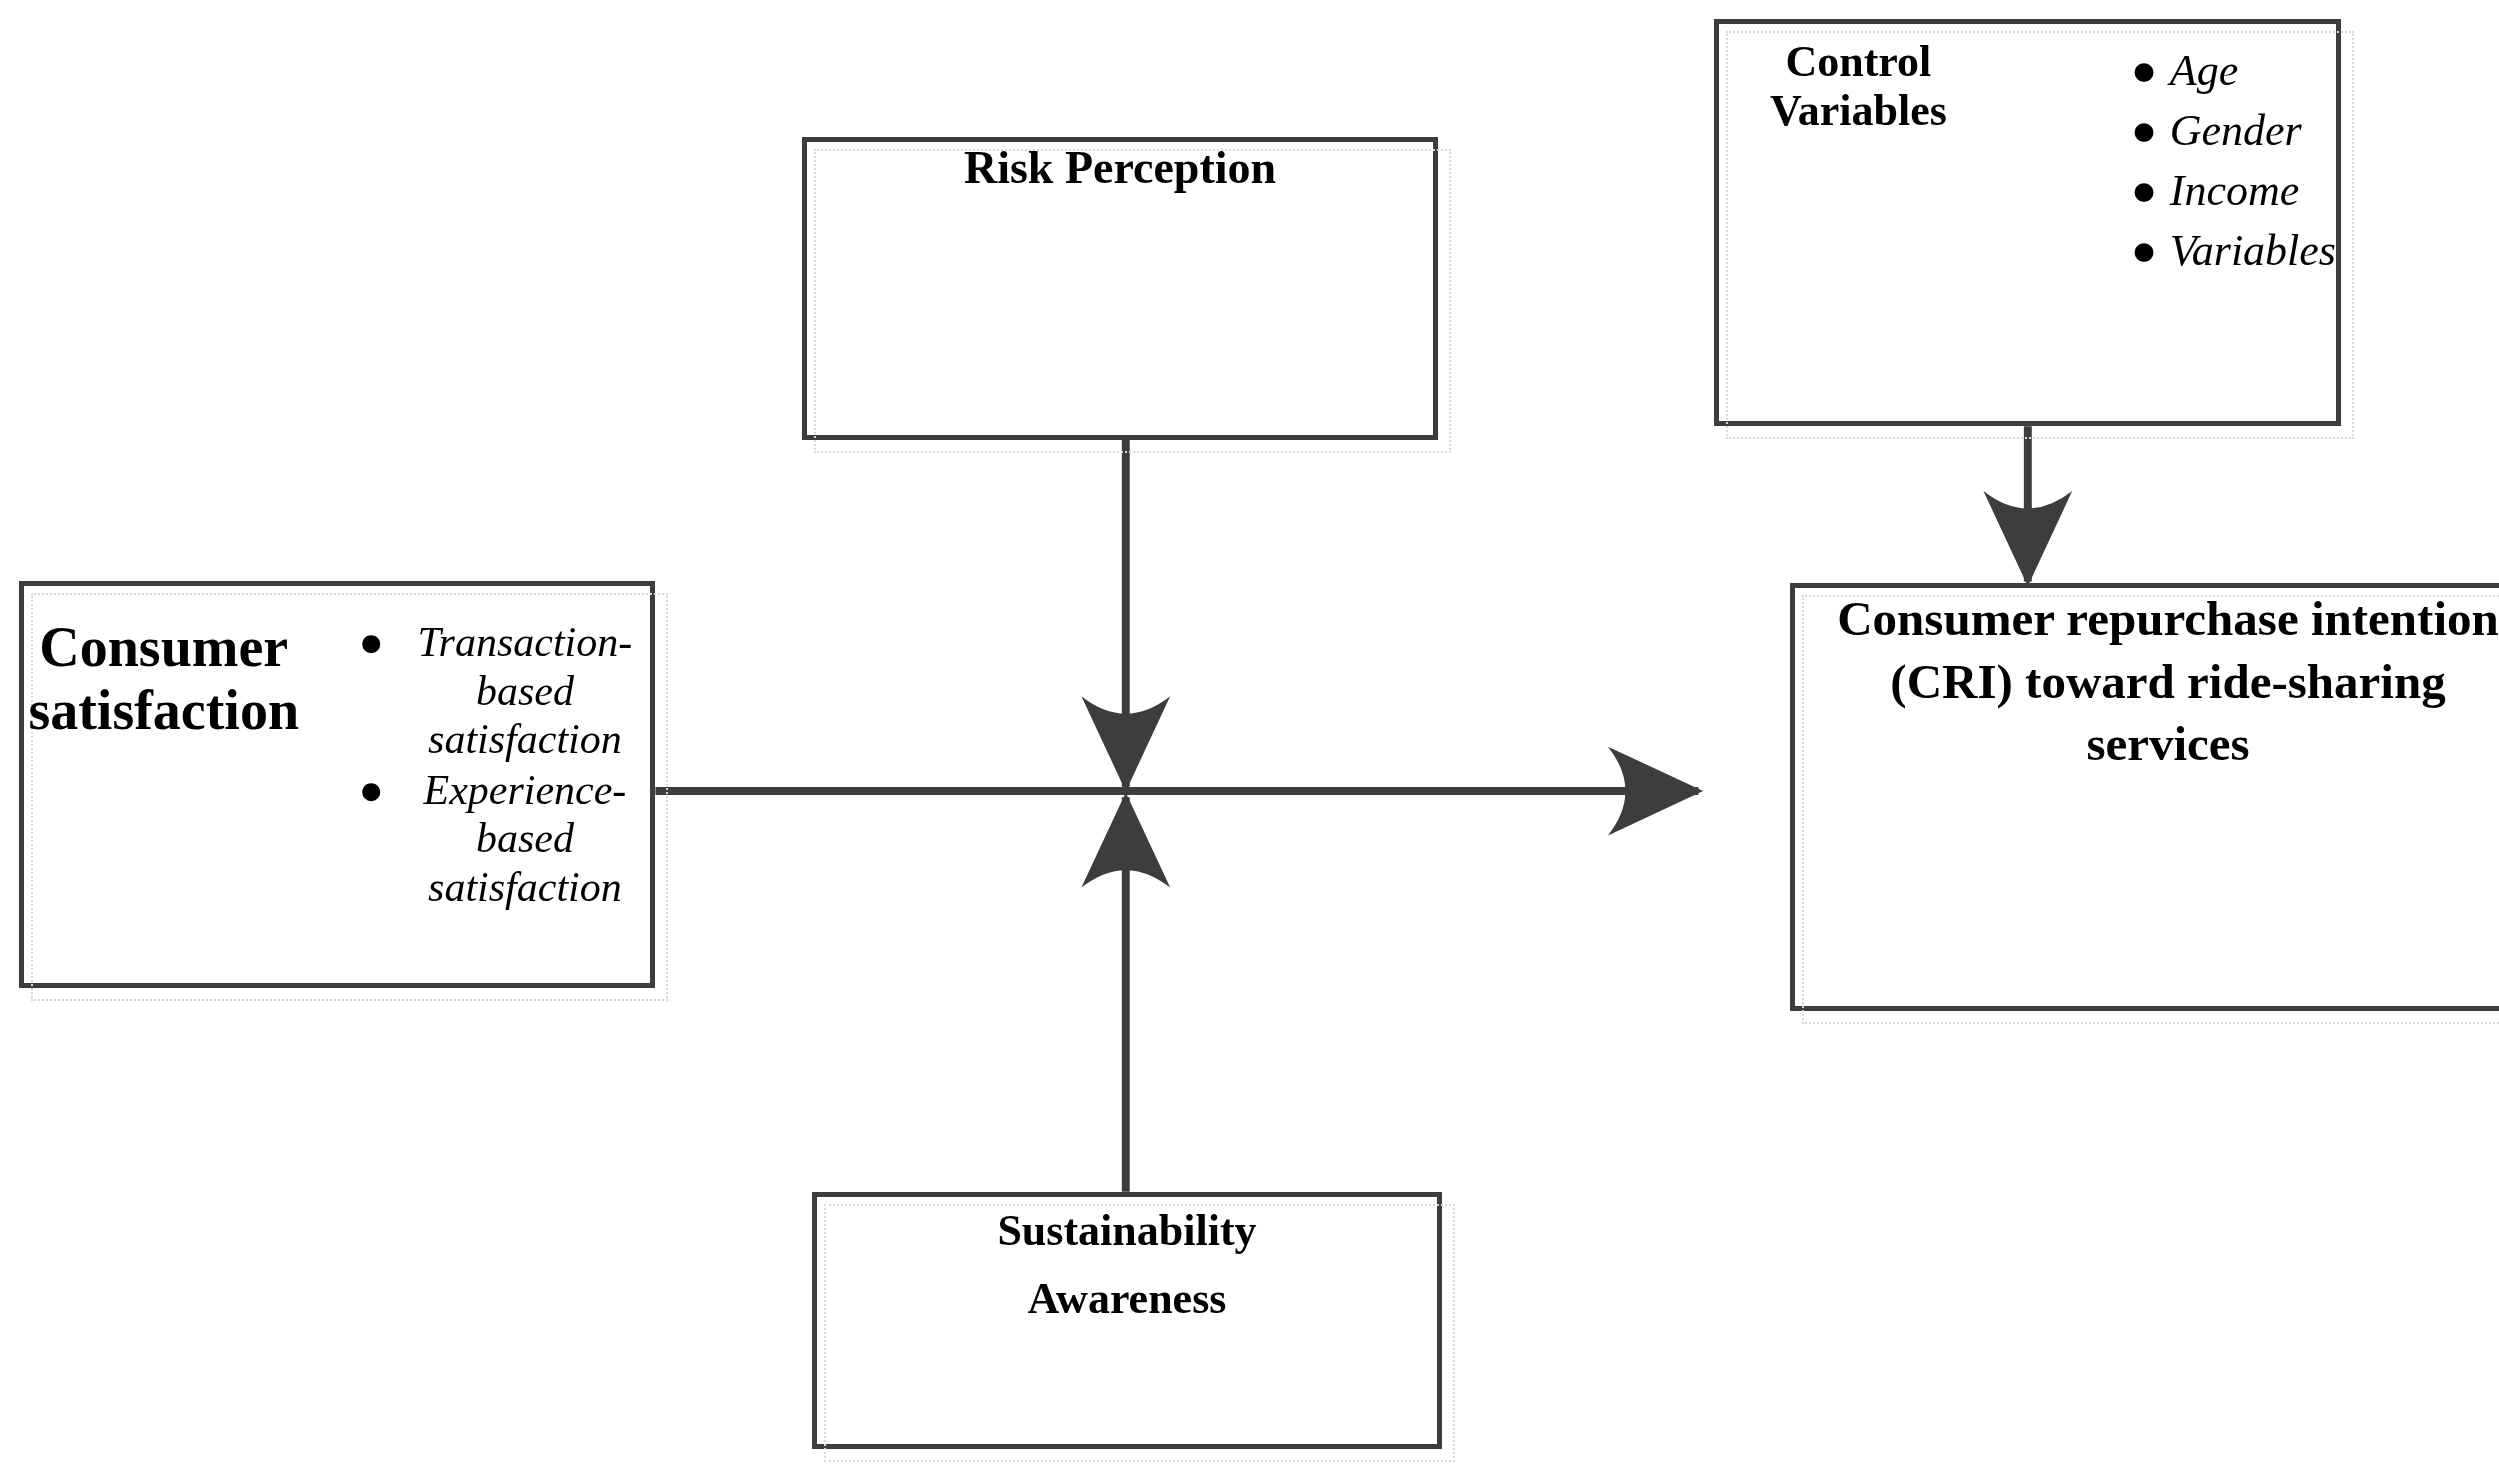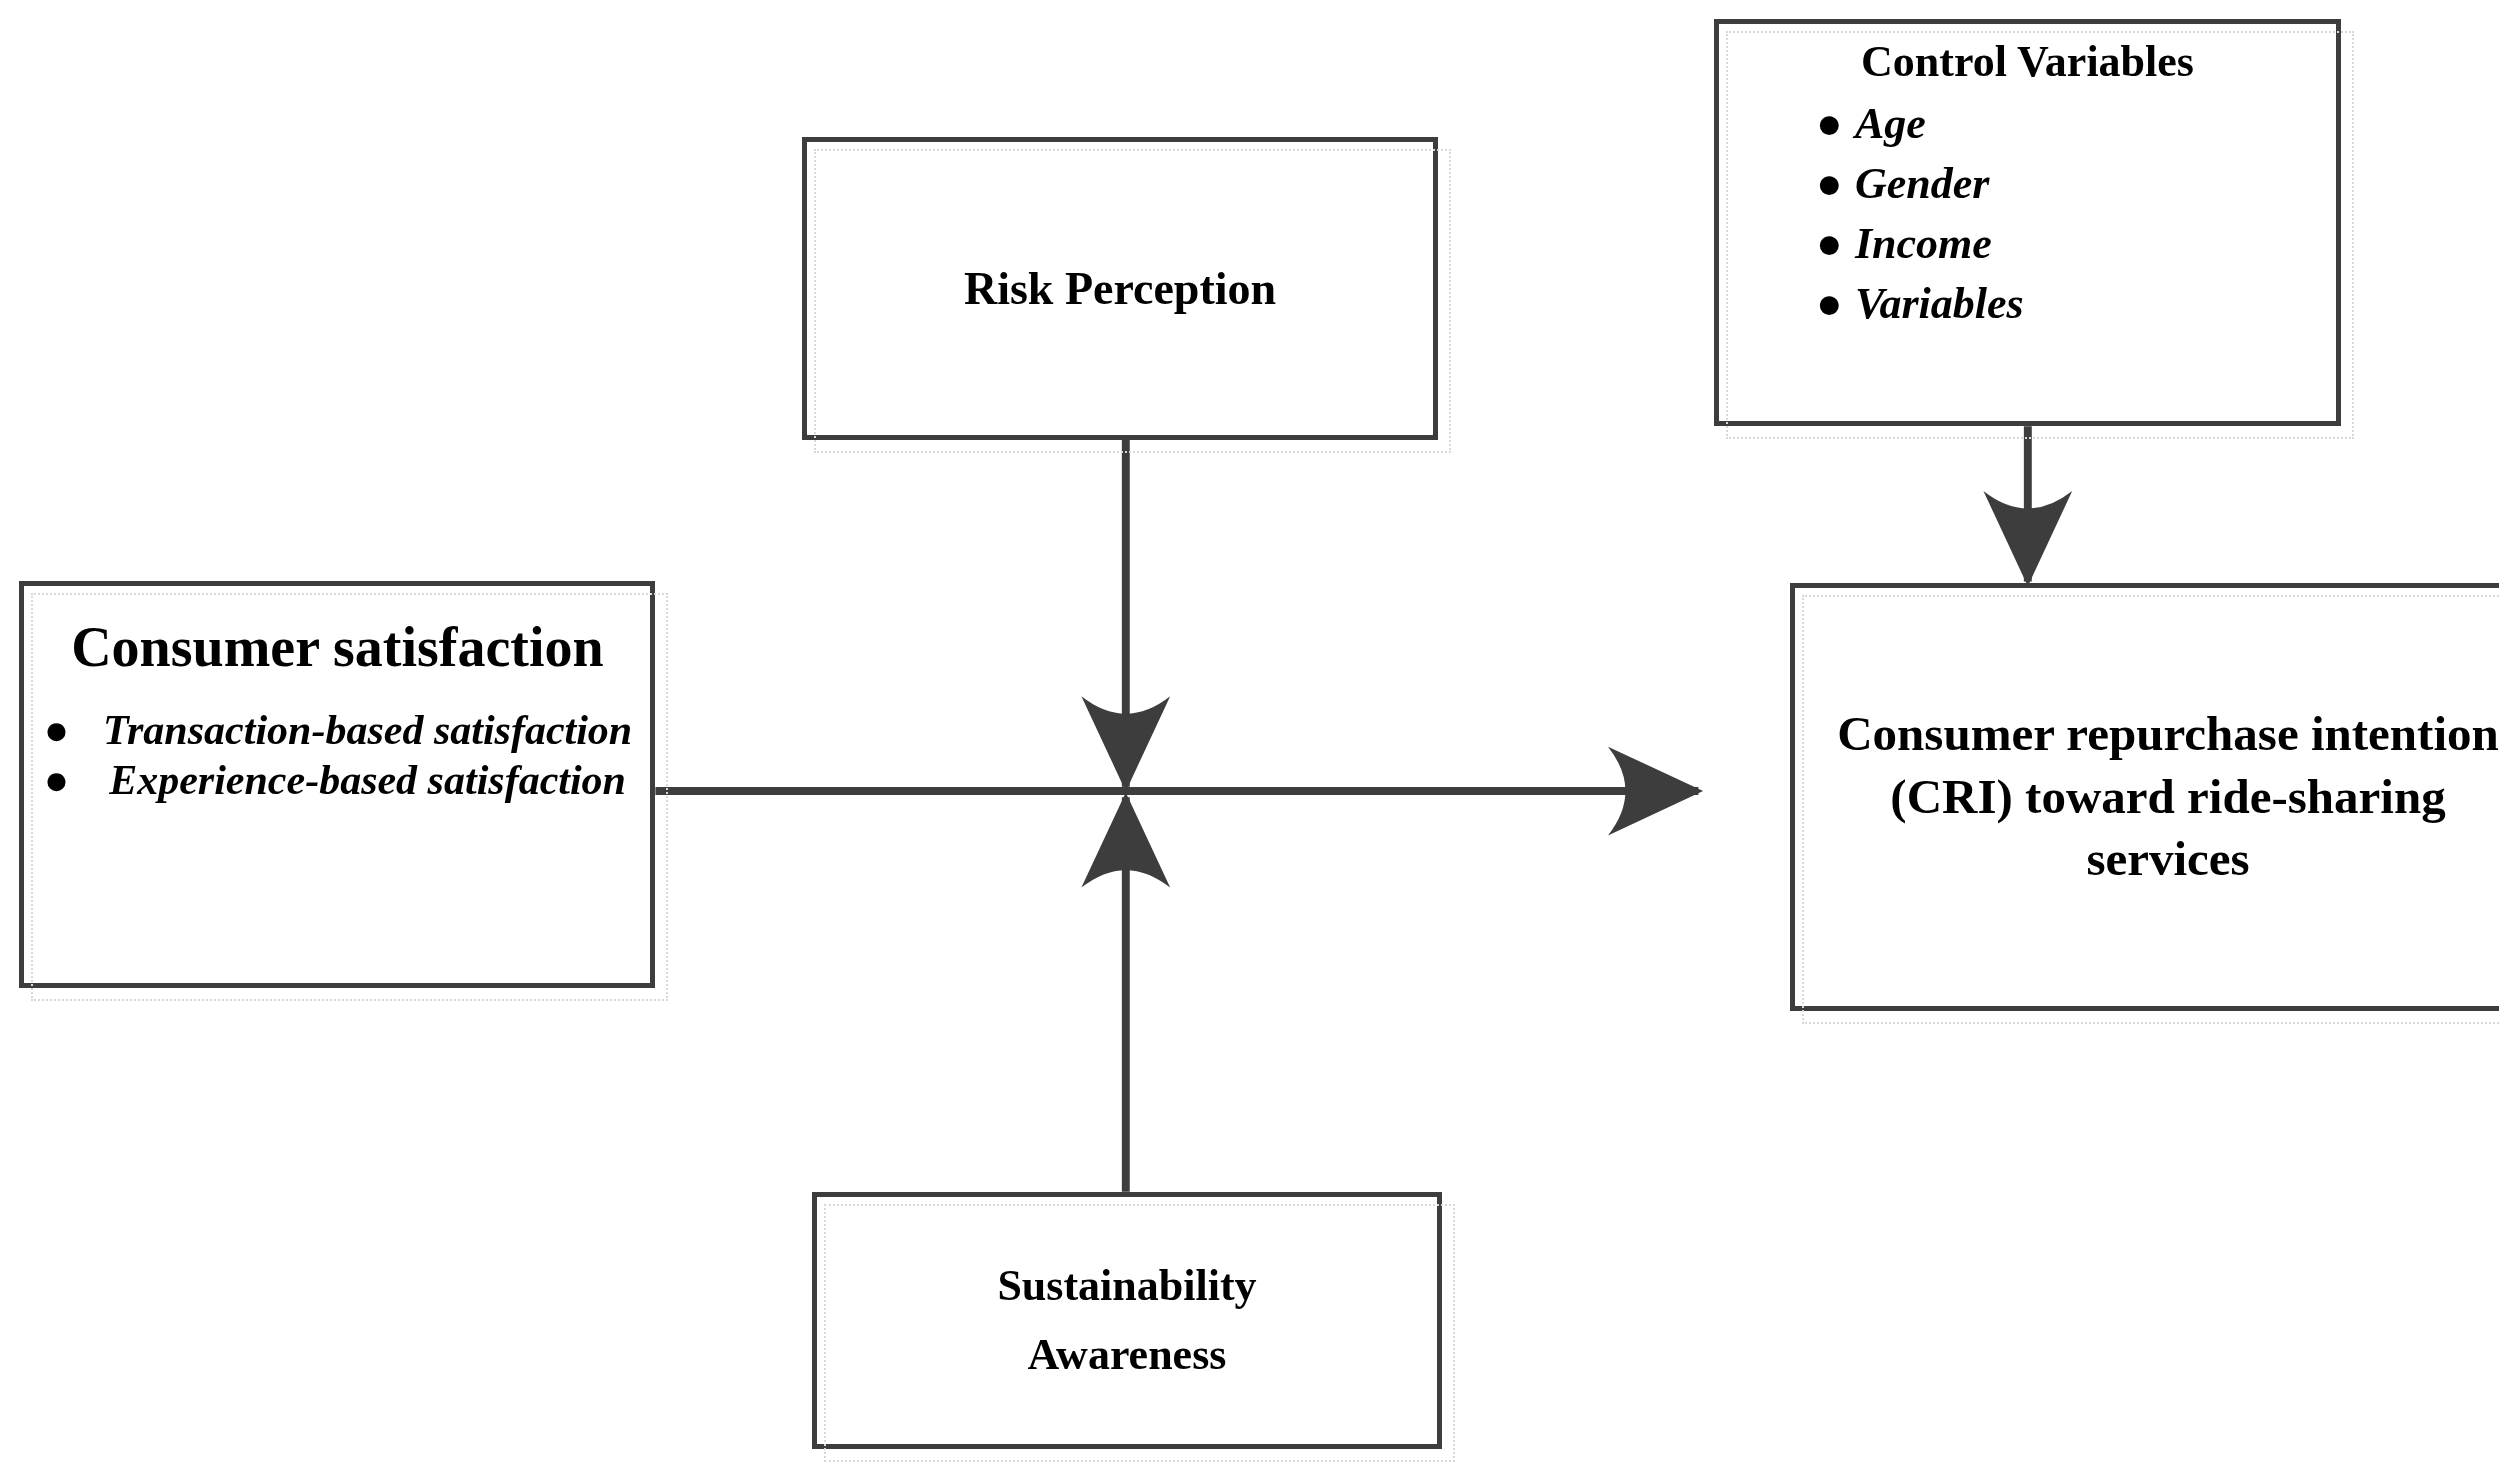--- a/index.html
+++ b/index.html
@@ -36,22 +36,23 @@
     bottom: -17.6px;
     border: 2.6px dotted #d8d8d8;
     pointer-events: none;
     z-index: -1;
   }
   .node-inner {
     position: relative;
     width: 100%;
     height: 100%;
     display: flex;
-    flex-direction: column;
+    flex-direction: row;
     justify-content: center;
+    gap: 36px;
   }
 
   .title {
     font-weight: bold;
     text-align: center;
     color: #000000;
     line-height: 1.12;
   }
   .title-left {
     text-align: center;
@@ -68,21 +69,20 @@
     color: #000000;
     line-height: 1.16;
   }
   ul.bullets li .bullet {
     position: absolute;
     left: 0;
     top: 0;
   }
   ul.bullets li .btext {
     display: block;
-    font-weight: bold;
   }
 
   
   #node-risk {
     left: 802px; top: 122px; width: 636px; height: 303px; margin-top: 15px;
   }
   #node-risk .title { font-size: 46px; }
 
   #node-control {
     left: 1714px; top: 19.4px; width: 627px; height: 407px;

